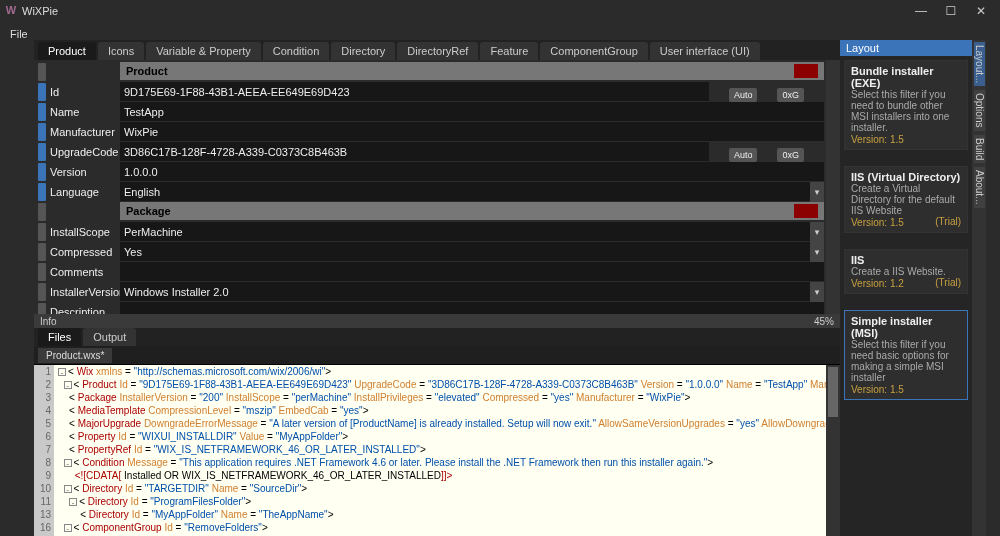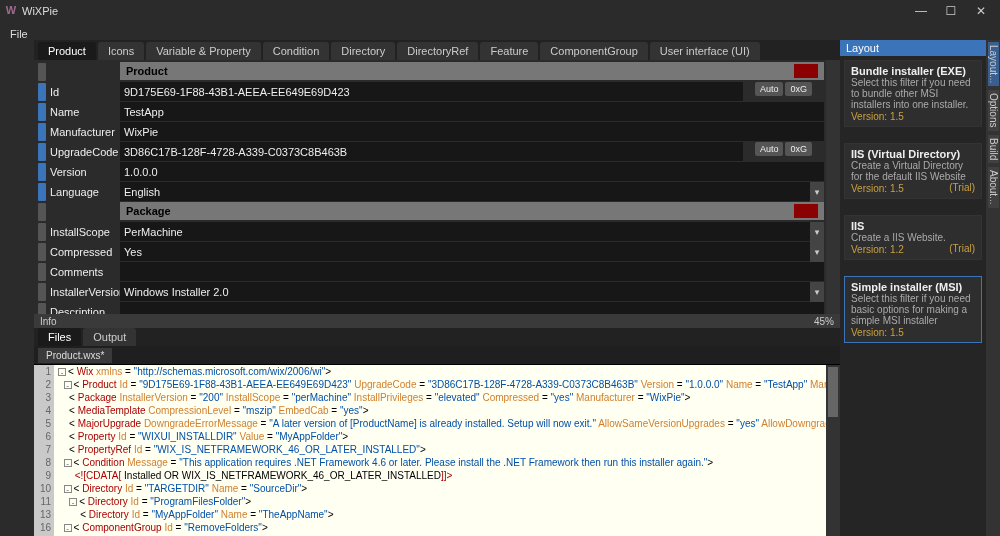--- a/index.html
+++ b/index.html
@@ -17,42 +17,42 @@
 
 
 .tabstrip { height: 20px; background: #222; display: flex; align-items: flex-end; padding-left: 4px; gap: 2px; }
 .tab { padding: 3px 10px; background: #333; color: #ccc; font-size: 11px; cursor: pointer; border-top-left-radius: 3px; border-top-right-radius: 3px; }
 .tab.active { background: #1a1a1a; color: #fff; }
 
 
 .body { flex: 1; display: flex; min-height: 0; margin-left: 34px; }
 .center { flex: 1; display: flex; flex-direction: column; min-width: 0; }
 .right { width: 160px; display: flex; }
-.right-rail { width: 146px; background: #252525; }
+.right-rail { width: 132px; background: #252525; }
 .right-siderail { width: 14px; background: #333; display: flex; flex-direction: column; align-items: center; gap: 2px; font-size: 10px; color: #ccc; }
 .right-siderail span { writing-mode: vertical-rl; padding: 3px 0; cursor: pointer; background: #404040; margin-top: 2px; }
 .right-siderail span.active { background: #3a5f8f; }
 
 .right-header { background: #3b74b8; color: #fff; padding: 2px 6px; font-size: 11px; }
 .right-panel { padding: 4px; display: flex; flex-direction: column; gap: 16px; }
 .rcard { background: #2e2e2e; padding: 4px 6px; border: 1px solid #333; }
 .rcard.selected { border: 1px solid #3b74b8; }
 .rcard .rtitle { font-size: 11px; font-weight: bold; color: #eee; }
 .rcard .rdesc { font-size: 10px; color: #aaa; }
 .rcard .rver { font-size: 10px; color: #c8a040; }
 .rcard .rtrial { float: right; font-size: 10px; color: #c8a040; }
 
 
 .props { flex: 1; overflow-y: auto; padding: 2px; }
 .prow { display: flex; align-items: stretch; height: 20px; }
 .prow .phandle { width: 8px; background: #3b74b8; margin: 1px 2px 1px 2px; border-radius: 1px; }
 .prow .phandle.g { background: #555; }
 .prow .pname { width: 72px; color: #eee; font-size: 11px; display: flex; align-items: center; padding-left: 2px; }
 .prow .pval { flex: 1; background: #171717; color: #eee; font-size: 11px; display: flex; align-items: center; padding: 0 4px; border-bottom: 1px solid #2b2b2b; }
-.prow .pbtns { display: flex; gap: 2px; align-items: flex-start; padding: 0 12px; }
+.prow .pbtns { display: flex; gap: 20px; align-items: flex-end; padding: 0 20px; }
 .prow .pbtns .pbtn { background: #555; color: #eee; font-size: 9px; padding: 2px 5px; border-radius: 2px; cursor: pointer; }
 .prow .dd { width: 14px; background: #444; color: #ccc; text-align: center; line-height: 20px; font-size: 9px; cursor: pointer; }
 .section-header { background: #777; color: #000; font-size: 11px; font-weight: bold; padding: 2px 6px; display: flex; align-items: center; height: 18px; }
 .section-header .red { width: 24px; height: 14px; background: #8b0000; margin-left: auto; }
 
 
 .infobar { height: 14px; background: #3a3a3a; display: flex; align-items: center; font-size: 10px; color: #ccc; padding: 0 6px; }
 .infobar .pct { margin-left: auto; }
 
 

